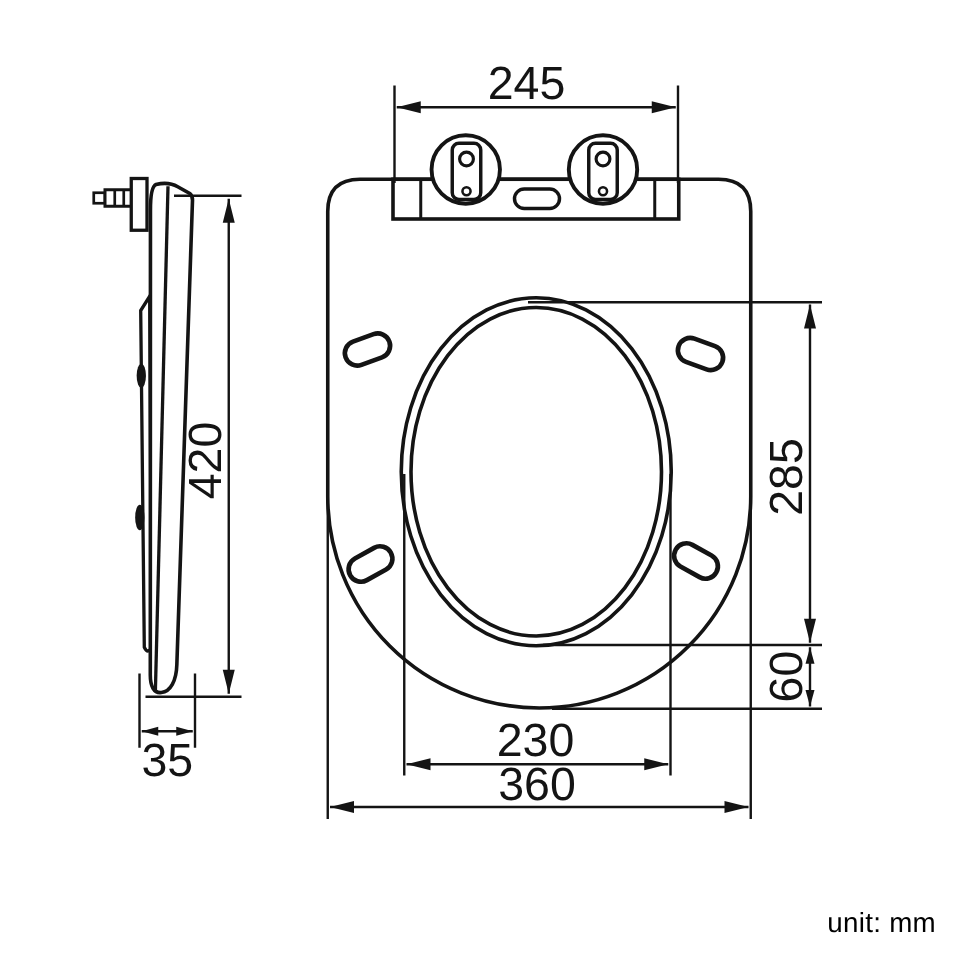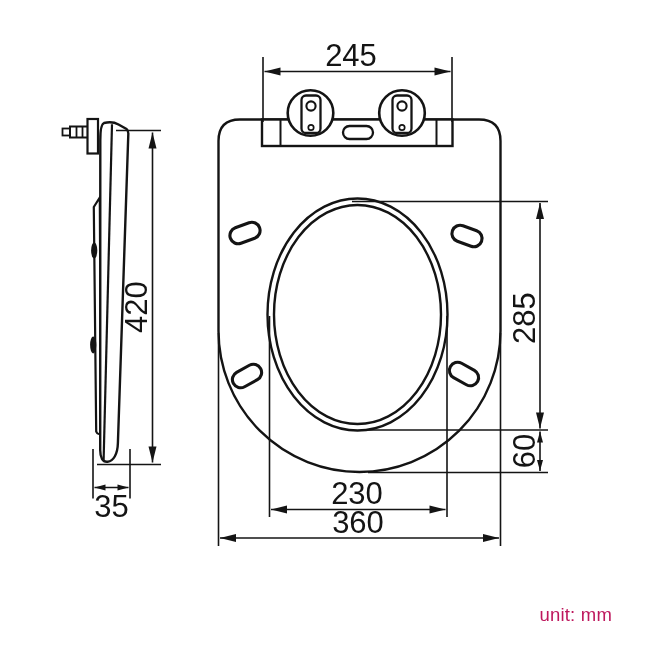--- a/index.html
+++ b/index.html
@@ -15,23 +15,23 @@
   .dimtext {
     font-size: 31px;
     fill: #141414;
     stroke: none;
     font-family: "Liberation Sans", sans-serif;
   }
   .thin  { stroke-width: 1.6; fill: none; }
   .unit-label {
     position: absolute;
     top: 604px;
-    right: 38px;
+    right: 26px;
     font-size: 18.5px;
-    color: #be185d;
+    color: #000000;
     letter-spacing: 0.2px;
   }
 </style>
 </head>
 <body>
 
 <div class="canvas">
   <svg width="650" height="650" viewBox="0 0 650 650">
     <defs>
       <marker id="arr" markerUnits="userSpaceOnUse" markerWidth="18" markerHeight="10" refX="16.5" refY="4.5" orient="auto-start-reverse">

